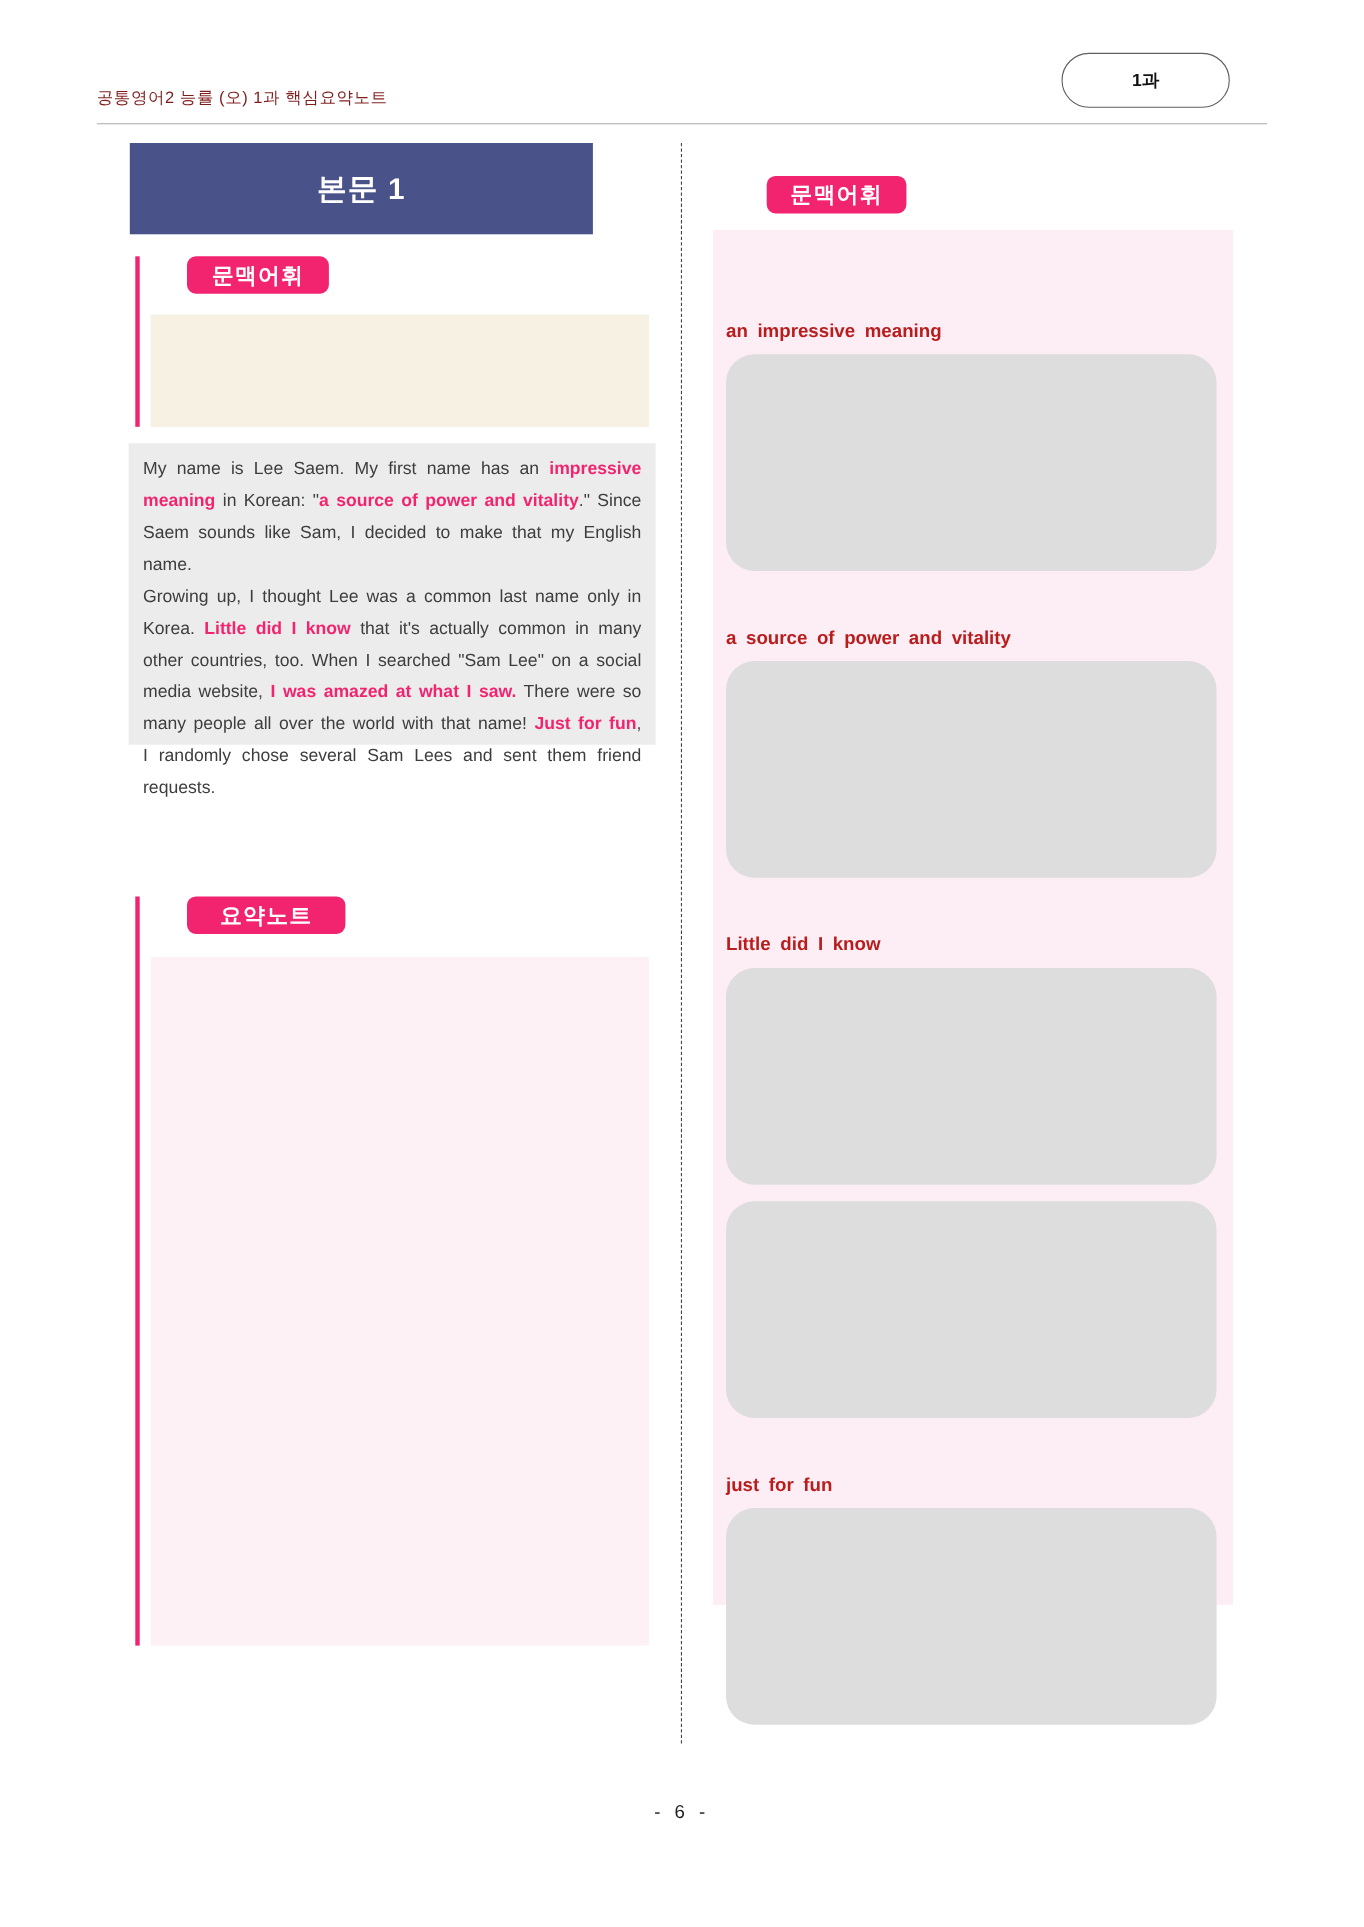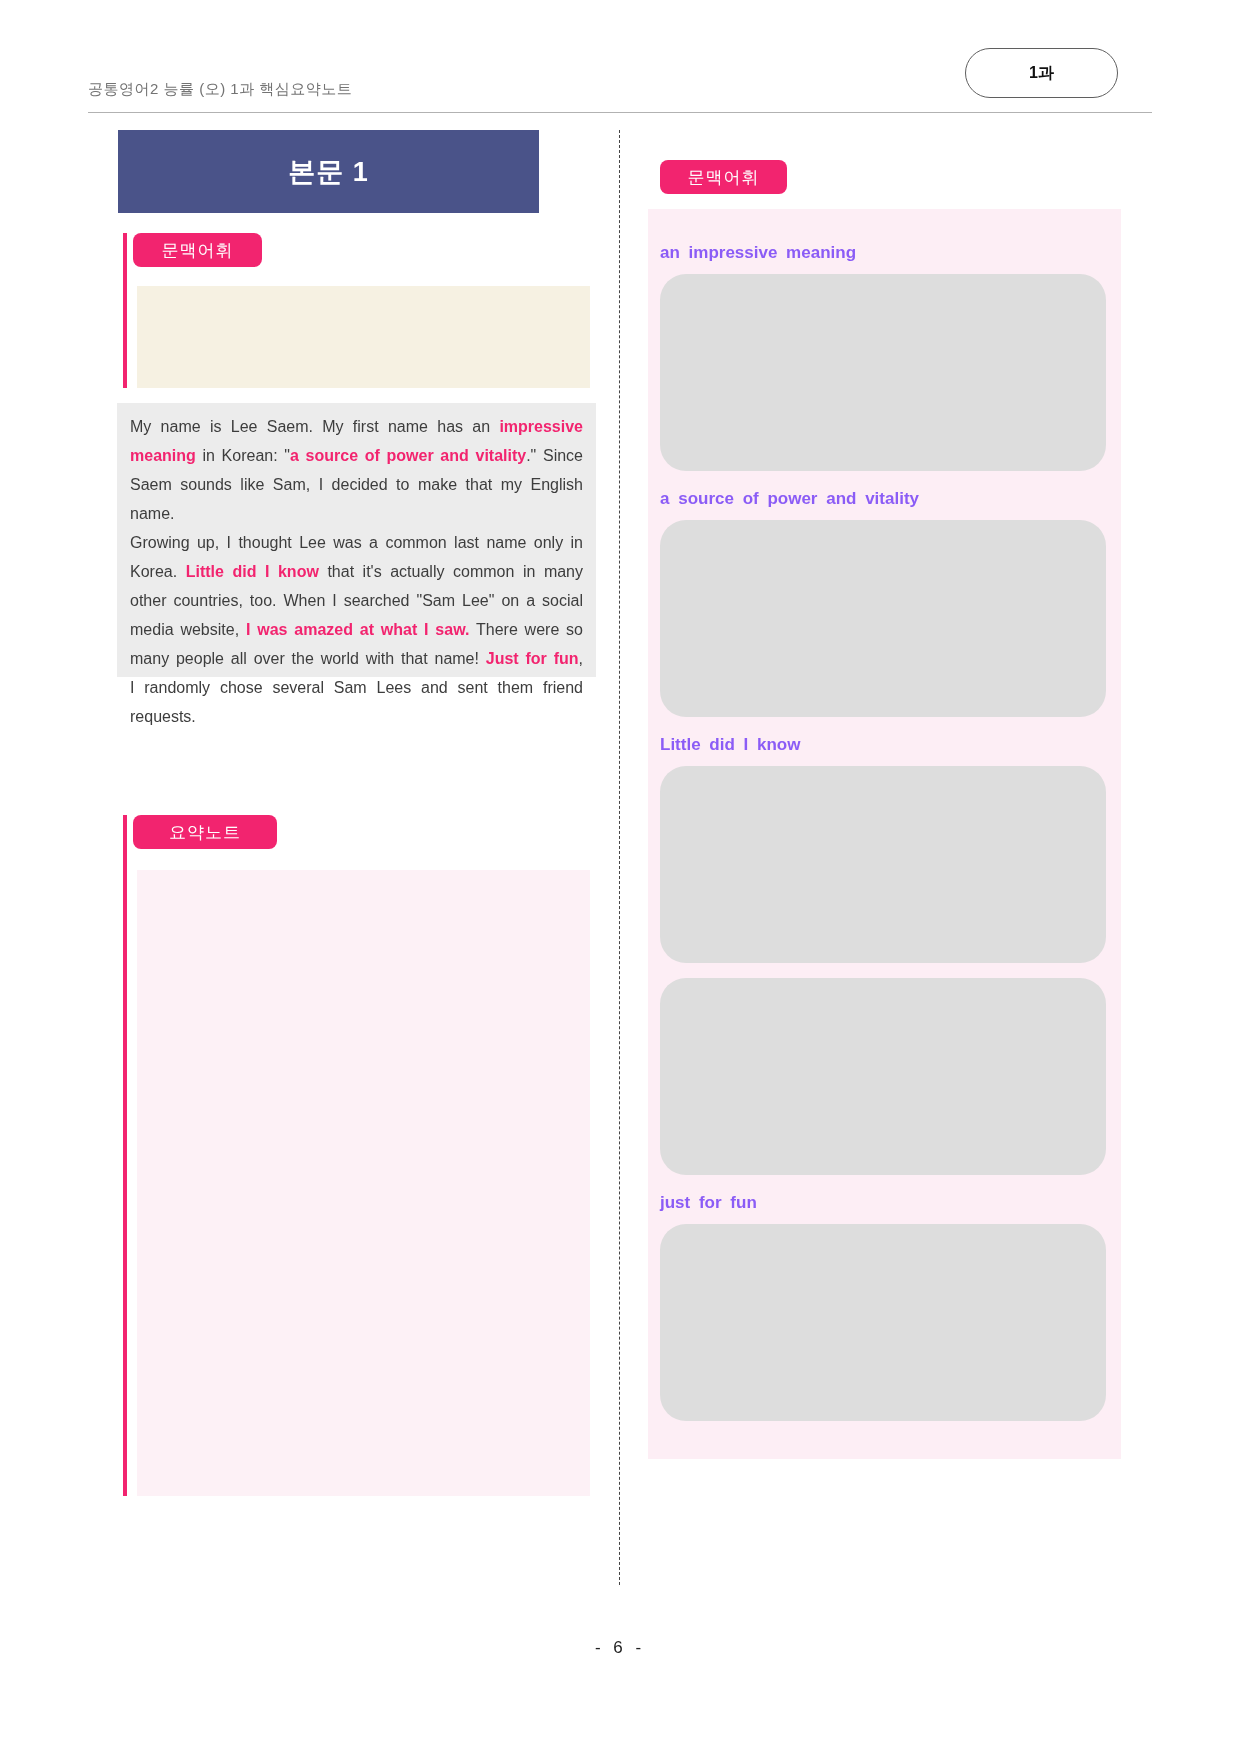--- a/index.html
+++ b/index.html
@@ -11,21 +11,21 @@
     height: 1752px;
     background: #ffffff;
     overflow: hidden;
   }
 
   
   .doc-title {
     position: absolute;
     left: 88px; top: 80px;
     font-size: 15px;
-    color: #737373;
+    color: #7f1d1d;
     letter-spacing: 0.5px;
   }
   .lesson-pill {
     position: absolute;
     left: 965px; top: 48px;
     width: 153px; height: 50px;
     border: 1px solid #5f5f5f;
     border-radius: 25px;
     display: flex; align-items: center; justify-content: center;
     font-size: 16px; font-weight: bold; color: #111111;
@@ -53,25 +53,26 @@
     width: 421px; height: 83px;
     background: #4a5389;
     color: #ffffff;
     font-size: 27px; font-weight: bold;
     display: flex; align-items: center; justify-content: center;
     letter-spacing: 1px;
   }
   .badge {
     background: #f2246f;
     color: #ffffff;
-    font-weight: normal;
-    font-size: 17px;
+    font-weight: bold;
+    font-size: 20px;
     border-radius: 8px;
     display: flex; align-items: center; justify-content: center;
     letter-spacing: 1px;
+    margin-left: 37px;
   }
   .cs-badge  { position: absolute; left: 133px; top: 233px; width: 129px; height: 34px; }
   .cs-line   { position: absolute; left: 123px; top: 233px; width: 4px;  height: 155px; background: #f2246f; }
   .cs-box    { position: absolute; left: 137px; top: 286px; width: 453px; height: 102px; background: #f6f1e2; }
 
   .passage {
     position: absolute;
     left: 117px; top: 403px;
     width: 479px; height: 274px;
     background: #ececec;
@@ -93,24 +94,25 @@
     position: absolute;
     left: 648px; top: 209px;
     width: 473px; height: 1250px;
     background: #fdeef5;
     padding: 31px 0 0 12px;
   }
   .vocab-item { margin-bottom: 15px; }
   .vocab-label {
     font-size: 17px;
     font-weight: bold;
-    color: #8b5cf6;
+    color: #b91c1c;
     line-height: 25px;
     margin-bottom: 9px;
     word-spacing: 4px;
+    margin-top: 48px;
   }
   .vocab-box {
     width: 446px; height: 197px;
     background: #dddddd;
     border-radius: 26px;
   }
 
   
   .page-number {
     position: absolute;

